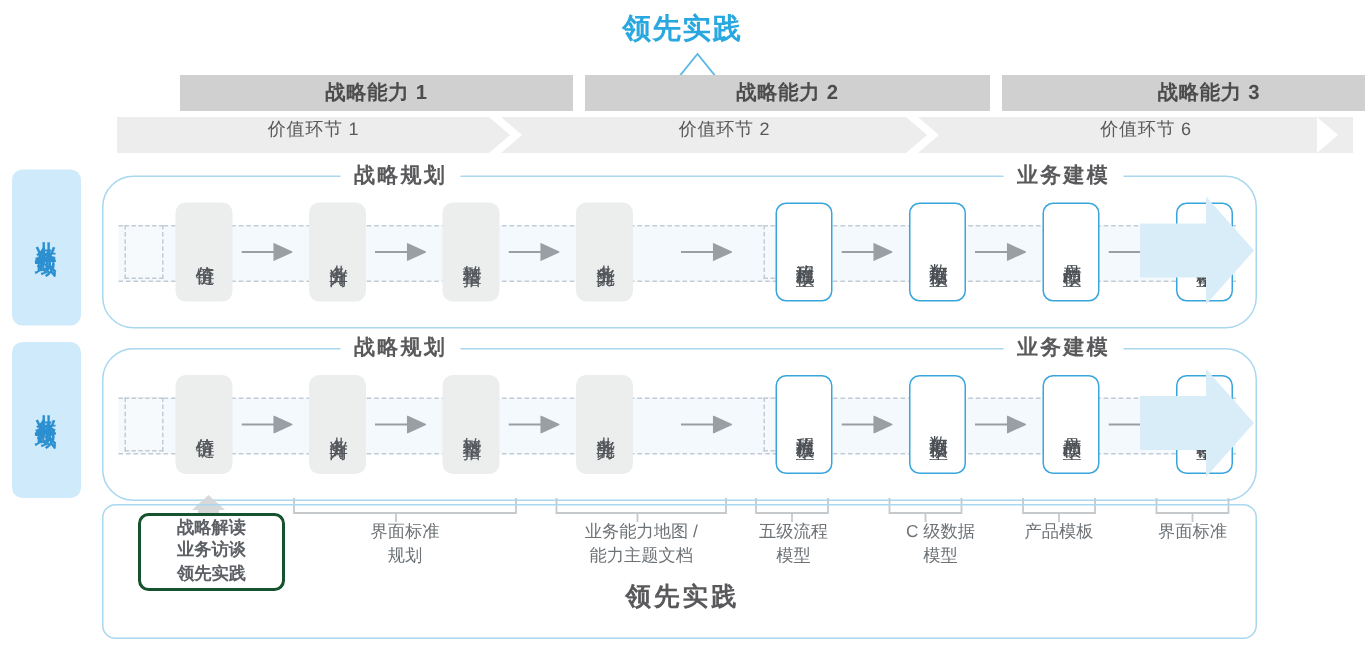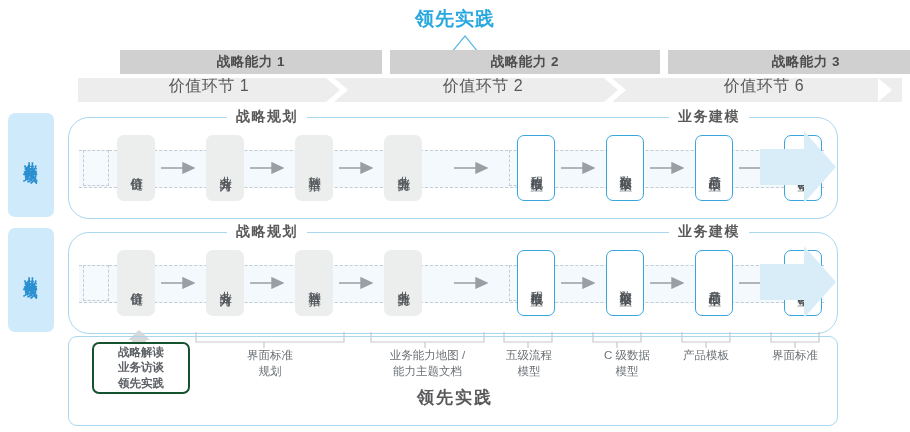--- a/index.html
+++ b/index.html
@@ -26,21 +26,21 @@
     background:#d0d0d0;color:#4c4c4c;font-size:13.5px;font-weight:bold;
     display:flex;align-items:center;justify-content:center;
     height:24px;letter-spacing:.5px;
   }
   .cap-gap{width:8px;height:24px;background:#fff;}
 
   
   .vc-band{position:absolute;left:78px;top:78px;width:824px;height:24px;background:#ededed;}
   .vc-label{
     position:absolute;top:0;height:16px;display:flex;align-items:center;justify-content:center;
-    font-size:16px;color:#595959;letter-spacing:.5px;text-align:right;
+    font-size:12px;color:#595959;letter-spacing:.5px;text-align:right;
   }
   .vc-chev{position:absolute;top:0;height:24px;width:30px;}
 
   
   .domain-tab{
     position:absolute;left:8px;width:46px;
     background:#cfeafb;border-radius:7px;
     color:#2b8fd0;font-size:14px;font-weight:bold;
     display:flex;align-items:center;justify-content:center;
     writing-mode:vertical-rl;letter-spacing:3px;

